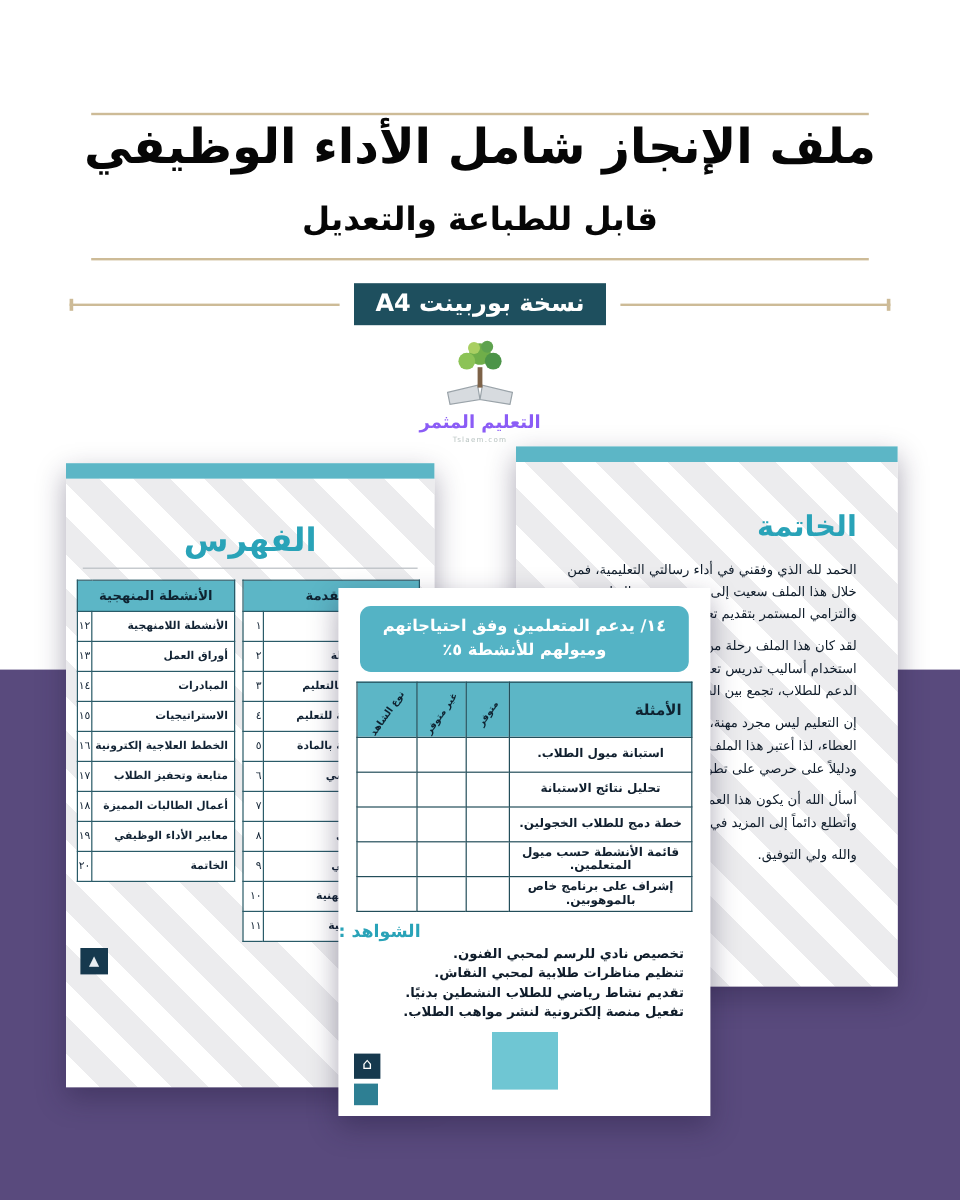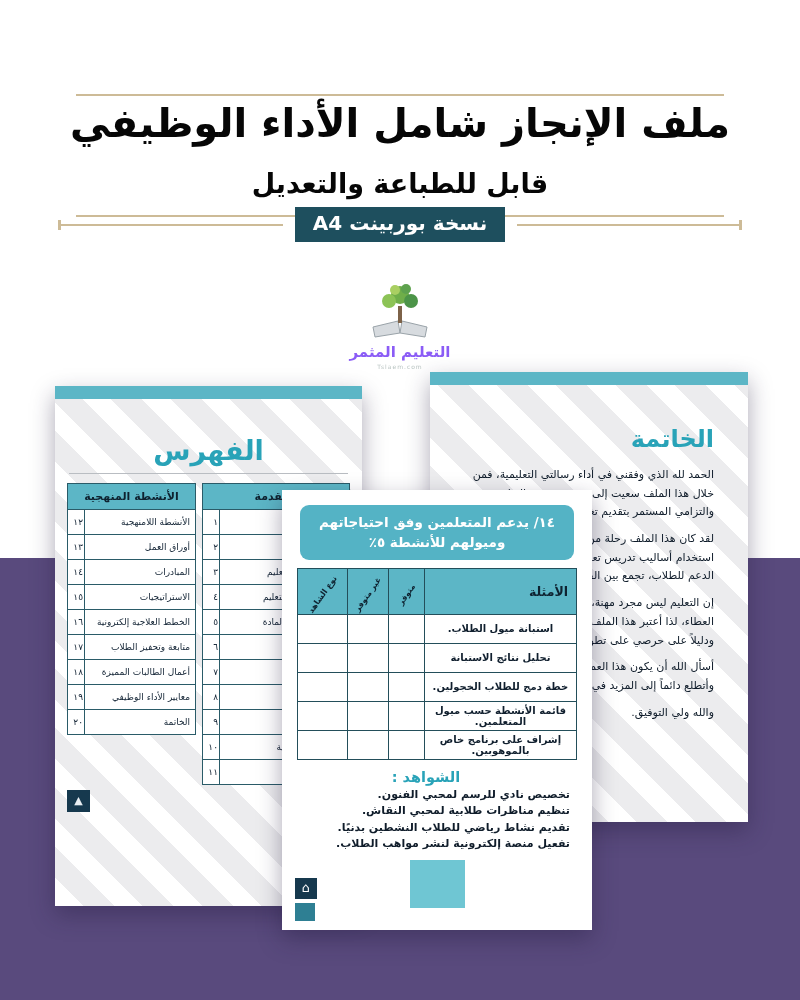--- a/index.html
+++ b/index.html
@@ -14,21 +14,21 @@
   .purple-band { position:absolute; left:0; top:558px; width:800px; height:442px; background:#594a7d; z-index:0; }
 
   
   .rule { position:absolute; left:76px; width:648px; height:2px; background:#cdbb97; }
   .rule-1 { top:94px; }
   .rule-2 { top:215px; }
   .main-title { position:absolute; top:100px; left:0; width:100%; text-align:center;
     font-size:40px; font-weight:900; color:#060606; direction:rtl; line-height:1.15; }
   .sub-title { position:absolute; top:168px; left:0; width:100%; text-align:center;
     font-size:27px; font-weight:900; color:#060606; direction:rtl; }
-  .badge-row { position:absolute; top:207px; left:0; width:100%;
+  .badge-row { position:absolute; top:236px; left:0; width:100%;
     display:flex; align-items:center; justify-content:center; gap:12px; }
   .badge-line { width:225px; height:2px; background:#cdbb97; position:relative; }
   .badge-line.left::before { content:""; position:absolute; left:0; top:-4px; width:3px; height:10px; background:#cdbb97; }
   .badge-line.right::after { content:""; position:absolute; right:0; top:-4px; width:3px; height:10px; background:#cdbb97; }
   .badge { background:#1e4f5e; color:#fff; font-weight:bold; font-size:20px;
     padding:4px 18px 7px; direction:rtl; white-space:nowrap; }
 
   
   .logo { position:absolute; top:283px; left:0; width:100%;
     display:flex; flex-direction:column; align-items:center; z-index:1; }
@@ -46,21 +46,21 @@
   .slide-index { left:55px; top:386px; width:307px; height:520px; z-index:2; }
   .index-title { text-align:center; color:#29a3b8; font-size:27px; font-weight:900; padding-top:36px; direction:rtl; }
   .index-rule { height:1px; background:#b9bdc2; margin:7px 14px 9px; }
   .toc { display:flex; gap:6px; padding:0 12px; align-items:flex-start; direction:rtl; }
   .col-intro { width:148px; }
   .col-acts  { width:129px; }
   .toc-table { border-collapse:collapse; width:100%; direction:rtl; }
   .toc-table th { background:#5cb6c6; border:1.2px solid #2a5b68; font-size:11px;
     font-weight:bold; color:#0e2230; padding:6px 3px; text-align:center;margin-top:11px; }
   .toc-table td { border:1.2px solid #2a5b68; background:#fff; height:25px; }
-  .toc-table td.lbl { font-size:9px; font-weight:normal; color:#122334; 
+  .toc-table td.lbl { font-size:9px; font-weight:bold; color:#122334; 
     padding:4px 5px 4px 2px; white-space:nowrap; overflow:hidden; }
   .toc-table td.num { width:17px; text-align:right; font-size:9px; color:#122334; padding:2px 1px; }
   .corner-sq { position:absolute; left:12px; top:404px; width:23px; height:22px; background:#16394e;
     color:#e8eef2; font-size:11px; line-height:22px; text-align:center; }
 
   
   .slide-concl { left:430px; top:372px; width:318px; height:450px; z-index:1; }
   .concl-inner { direction:rtl; padding:40px 34px 0 24px; }
   .concl-title { color:#29a3b8; font-size:24px; font-weight:900; margin-bottom:13px; }
   .concl-text p { font-size:11px; line-height:1.7; color:#0f1c2a; margin-bottom:8px; text-align:right; }
@@ -75,21 +75,21 @@
   .ctable { width:calc(100% - 30px); margin:0 15px; border-collapse:collapse; direction:rtl; }
   .ctable th, .ctable td { border:1.5px solid #234e5a; }
   .ctable thead th { background:#5cb6c6; height:46px; }
   .ctable th.c-ex { text-align:right; padding-right:8px; font-size:12.5px; color:#0e2230; }
   .ctable th.c-sm { width:36px; text-align:center; }
   .ctable th.c-type { width:50px; }
   .rot { display:inline-block; transform:rotate(-55deg); font-size:8px; font-weight:bold;
     color:#0e2230; white-space:nowrap; }
   .ctable tbody td { height:29px; background:#fff; }
   .ctable td.c-ex { font-size:10px; font-weight:bold; color:#101f2e; text-align:center; padding:0 6px; }
-  .evi-title { color:#29a3b8; font-weight:900; font-size:14.5px; text-align:center;
+  .evi-title { color:#29a3b8; font-weight:900; font-size:14.5px; text-align:left;
     padding:9px 22px 2px 0; direction:rtl; }
   .evi-list { direction:rtl; text-align:right; padding:0 22px 0 10px; }
   .evi-line { font-size:11px; font-weight:bold; color:#0f1c2a; line-height:1.5; }
   .teal-box { position:absolute; left:128px; top:370px; width:55px; height:48px; background:#6fc6d3; }
   .home-sq { position:absolute; left:13px; top:388px; width:22px; height:21px; background:#16394e;
     color:#fff; font-size:13px; line-height:20px; text-align:center; }
   .sub-sq { position:absolute; left:13px; top:413px; width:20px; height:18px; background:#2e7f93; }
 </style>
 </head>
 <body>

